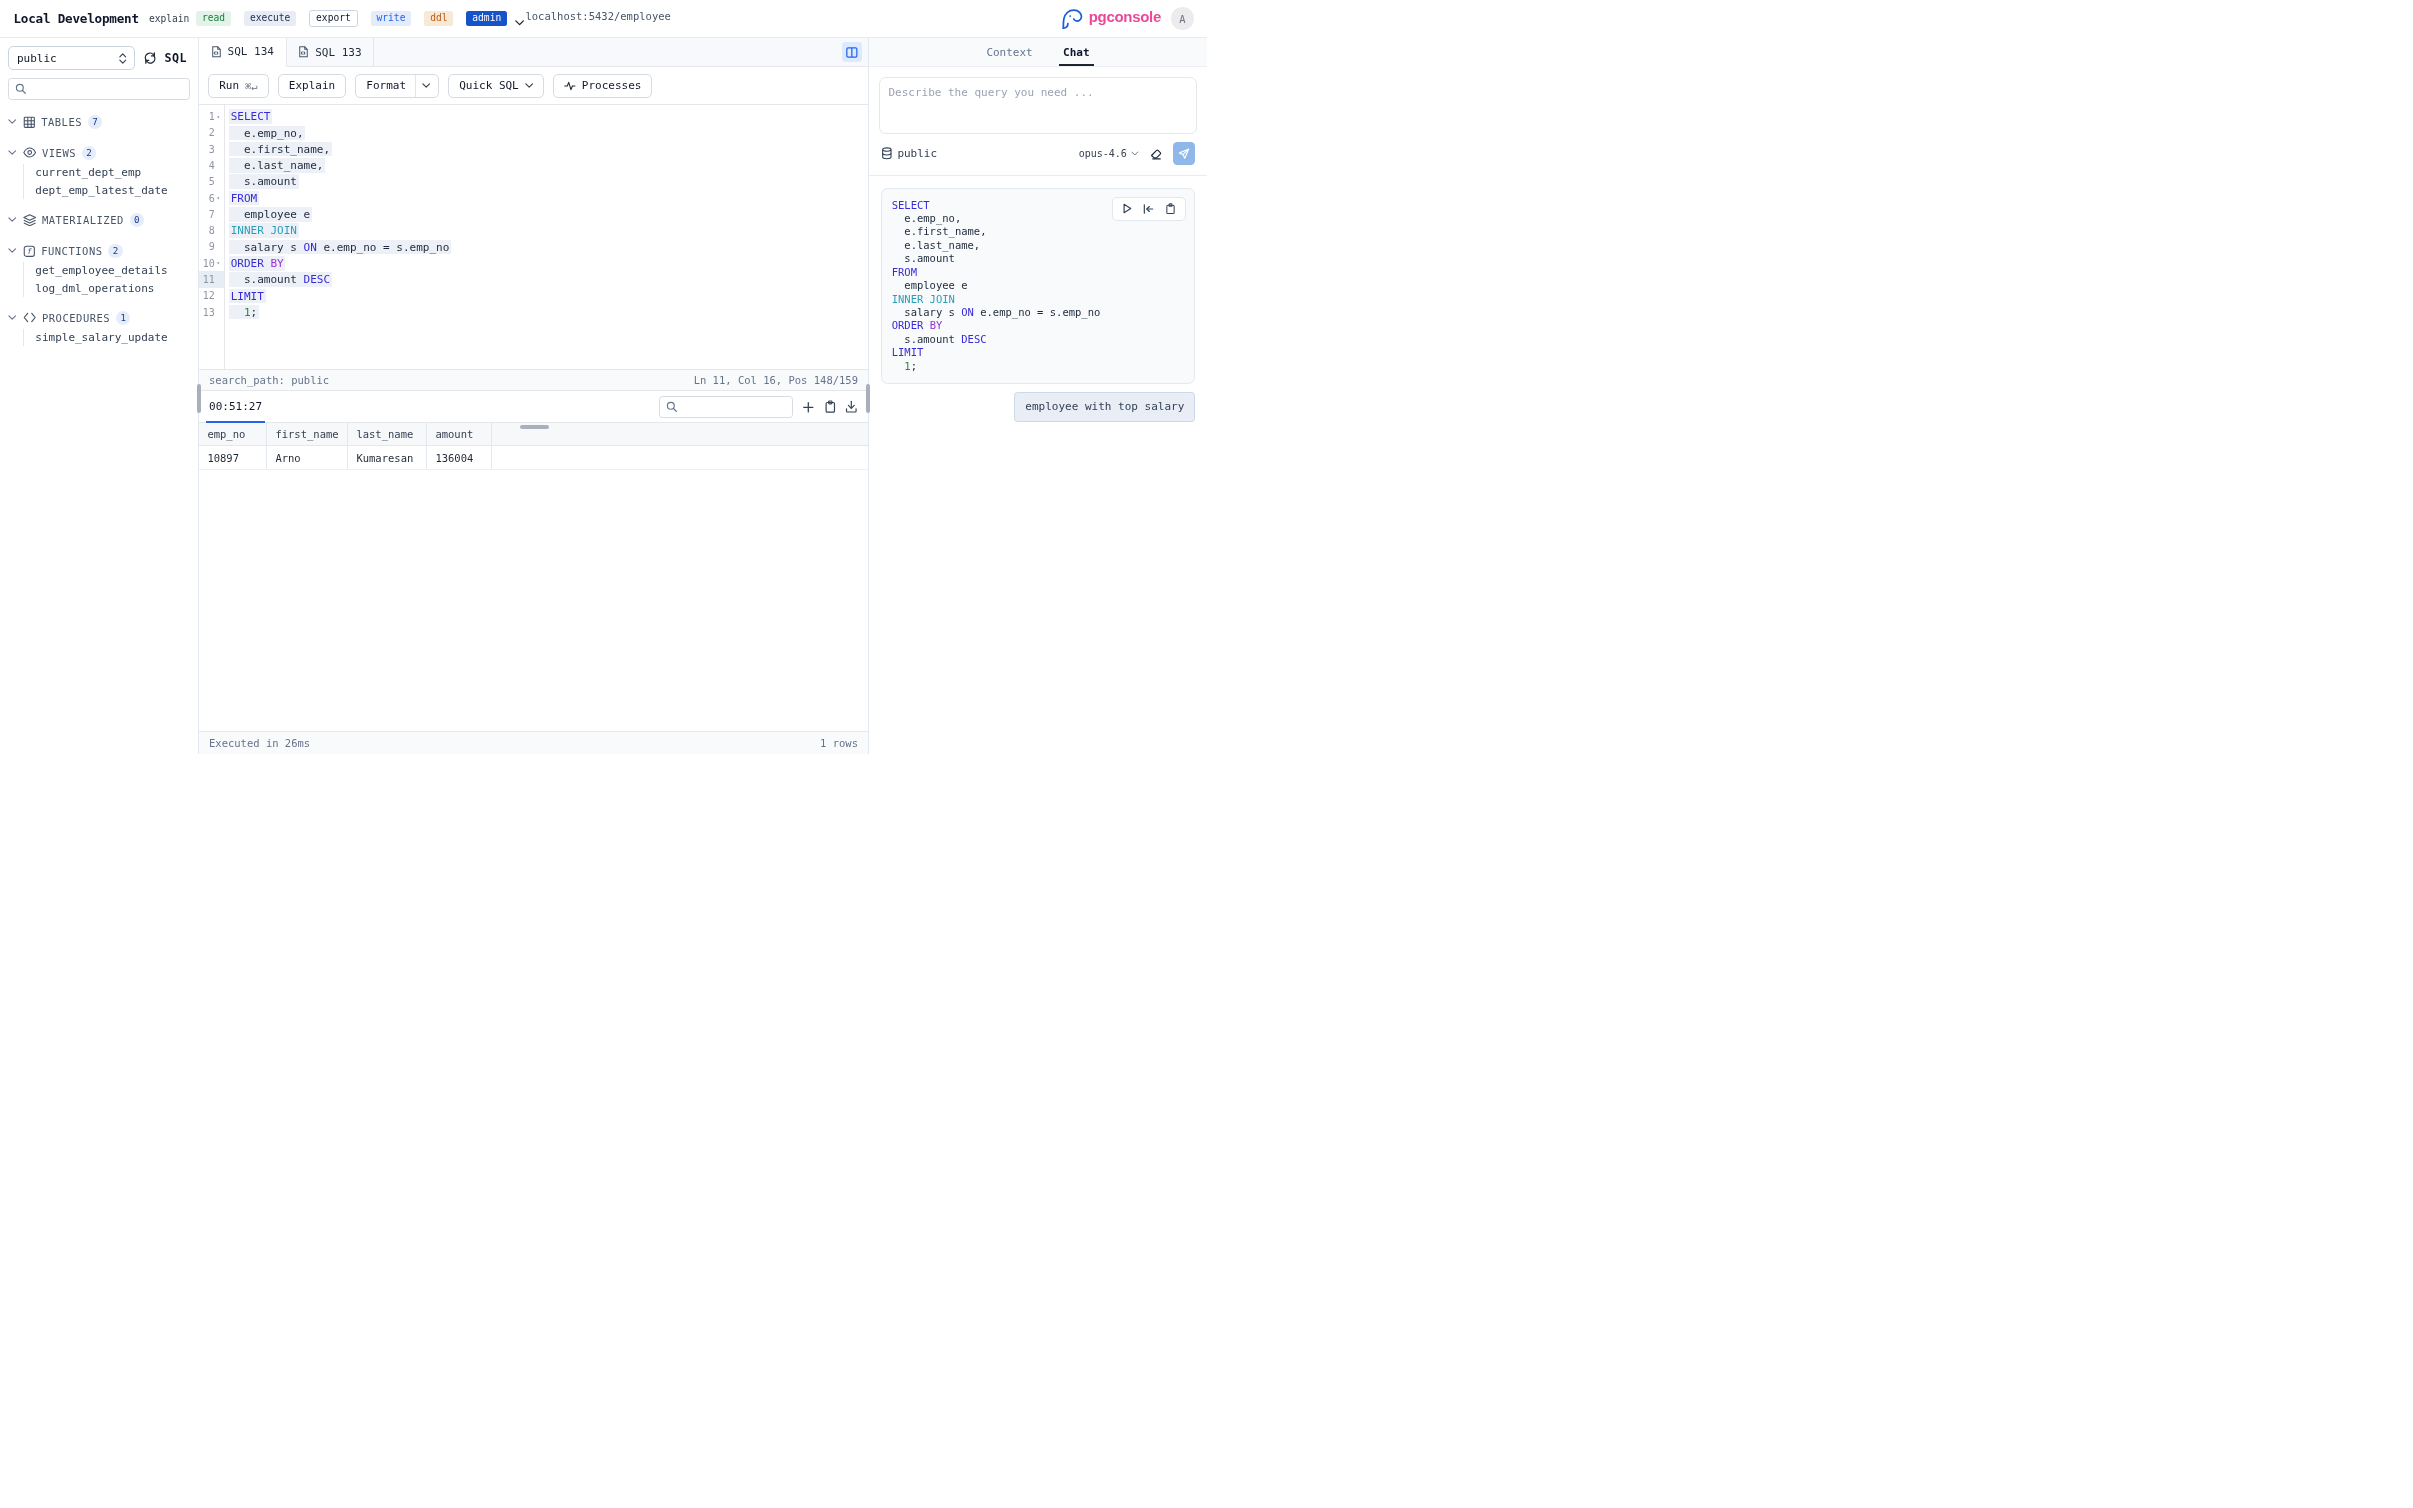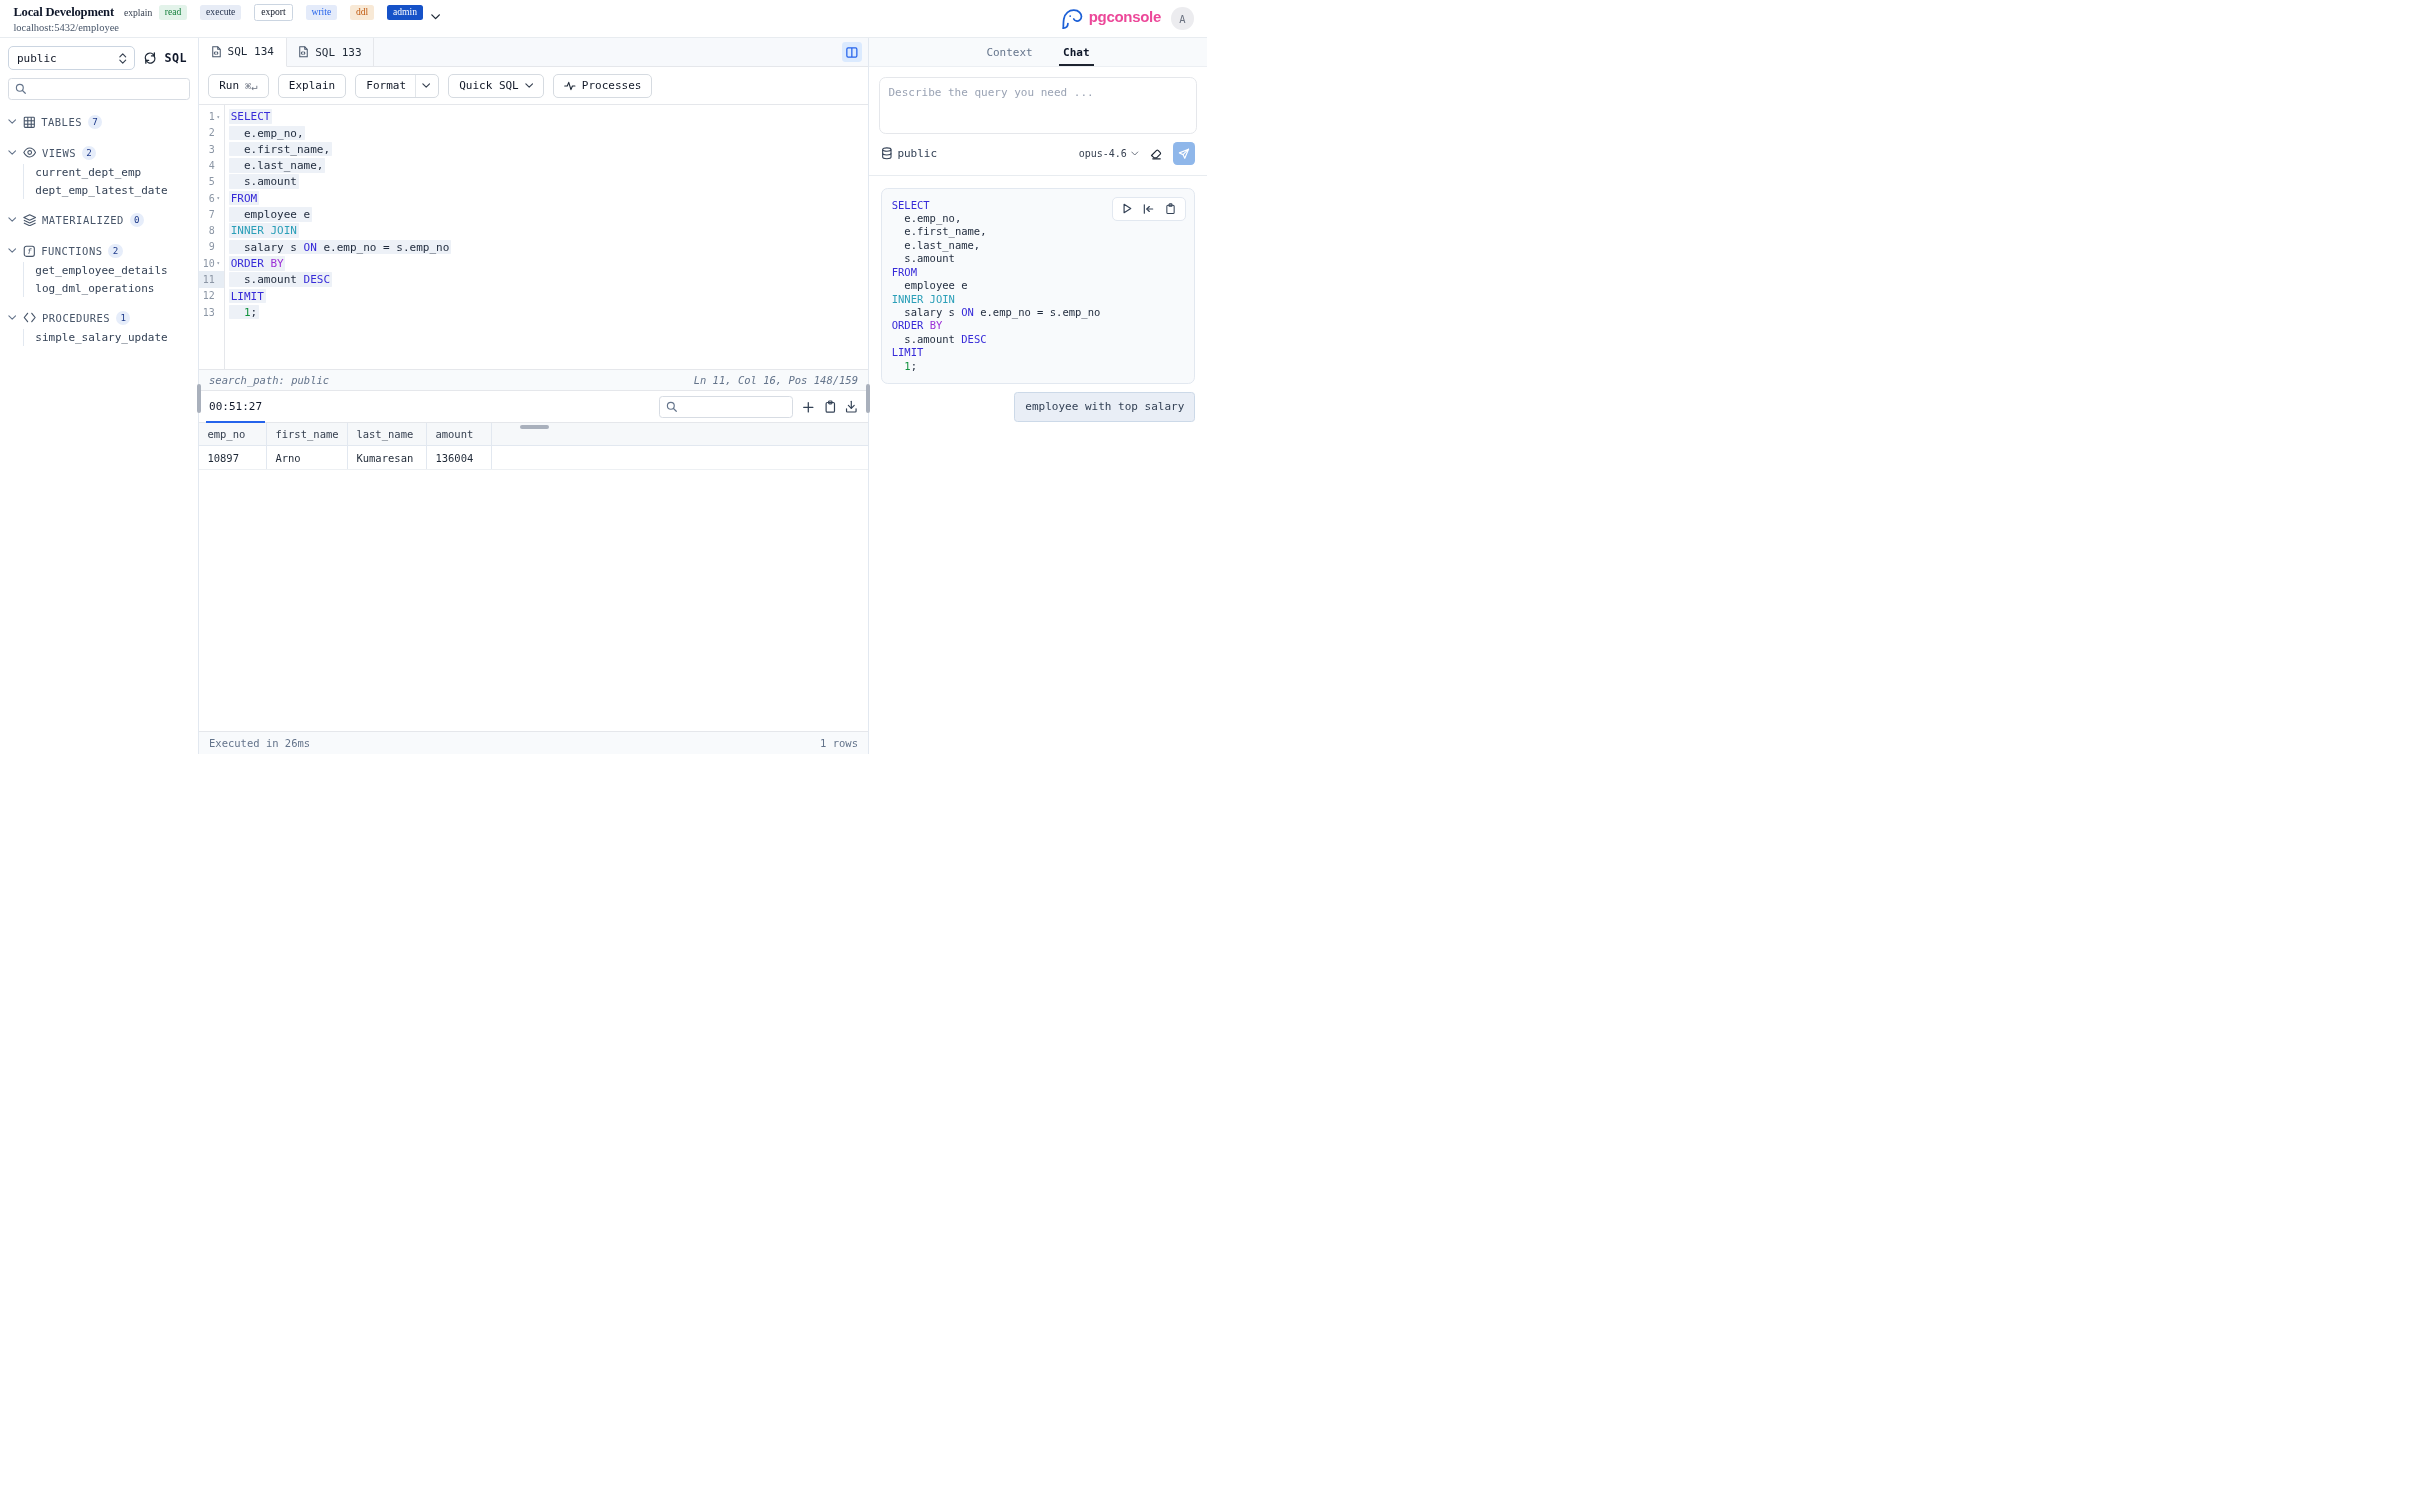--- a/index.html
+++ b/index.html
@@ -2,21 +2,21 @@
 <html style="font-size:13.4px"><head>
 <meta charset="utf-8">
 <style>
   * { box-sizing: border-box; margin: 0; padding: 0; }
   html,body { background:#fff; }
   body { font-family:"DejaVu Sans Mono", monospace; color:#1e293b; }
   .app { position:relative; width:1207px; height:754px; overflow:hidden; background:#fff; display:flex; flex-direction:column; }
 
   
   .hdr { height:38px; flex:0 0 38px; display:flex; justify-content:space-between; align-items:center; padding:0 13.4px 0 13.4px; border-bottom:0.8px solid #e8ecf0; }
-  .hdr-left { display:flex; flex-direction:column; gap:0.8px;font-family:Liberation Serif, serif; }
+  .hdr-left { display:flex; flex-direction:row; gap:0.8px; }
   .hdr-row1 { display:flex; align-items:center; gap:6.7px; }
   .hdr-title { font-size:12.6px; font-weight:bold; color:#0f172a; letter-spacing:-0.2px; }
   .hdr-explain { font-size:9.6px; color:#374151; margin-left:3.4px; }
   .badge { font-size:9.6px; padding:1.3px 5.9px; border-radius:2.5px; line-height:1.35; }
   .hdr-chevron { color:#1f2937; margin-left:1.7px; margin-top:8.4px; }
   .hdr-sub { font-size:10.5px; color:#475569; }
   .hdr-right { display:flex; align-items:center; gap:10px; }
   .brand { display:flex; align-items:flex-start; gap:4.2px; color:#ec4899; }
   .brand-name { font-family:"Liberation Sans", sans-serif; font-weight:bold; font-size:15px; letter-spacing:-0.3px; }
   .avatar { width:22.6px; height:22.6px; border-radius:50%; background:#ececef; color:#6b7280; font-size:10.5px; display:flex; align-items:center; justify-content:center; }
@@ -62,21 +62,21 @@
   .ed-line { display:flex; height:16.3px; align-items:center; }
   .ed-gutter { width:25px; flex:0 0 25px; display:flex; justify-content:flex-end; align-items:center; padding-right:2.5px; height:100%; }
   .ed-num { font-size:10px; color:#8b96a5; }
   .ed-fold { font-size:5.9px; color:#8b96a5; width:6.7px; text-align:center; }
   .ed-nofold { width:6.7px; }
   .ed-line.cur .ed-gutter { background:#e7edf4; }
   .ed-code { padding-left:5px; font-size:11px; white-space:pre; }
   .chunk { background:#edf1f7; padding:0.8px 1.7px; border-radius:0.8px; }
   .tok-kw { color:#372bd8; } .tok-join { color:#2b9fb8; } .tok-by { color:#9b2fd6; } .tok-num { color:#12923f; } .tok-id { color:#1e293b; }
 
-  .statusbar { height:22.6px; flex:0 0 22.6px; background:#f8fafc; border-top:0.8px solid #e5e7eb; border-bottom:0.8px solid #e5e7eb; display:flex; align-items:center; justify-content:space-between; padding:0 10px; font-size:10.5px; color:#64748b;font-style:italic; }
+  .statusbar { height:22.6px; flex:0 0 22.6px; background:#f8fafc; border-top:0.8px solid #e5e7eb; border-bottom:0.8px solid #e5e7eb; display:flex; align-items:center; justify-content:space-between; padding:0 10px; font-size:10.5px; color:#64748b; }
 
   .res-hdr { height:32px; flex:0 0 32px; display:flex; align-items:center; padding:0 10px 0 6.7px; border-bottom:0.8px solid #e5e7eb; position:relative; }
   .res-tab { font-size:11px; color:#0f172a; padding:0 3.4px; position:relative; height:100%; display:flex; align-items:center; }
   .res-tab::after { content:""; position:absolute; left:0; right:0; bottom:-0.8px; height:2.5px; background:#2563eb; }
   .res-tools { margin-left:auto; display:flex; align-items:center; gap:9.2px; }
   .res-search { width:134px; height:22.6px; border:0.8px solid #d7dce3; border-radius:3.4px; background:#fff; display:flex; align-items:center; padding:0 5.9px; color:#64748b; }
   .res-ico { color:#334155; display:flex; }
 
   .grid-head { display:flex; height:22.6px; flex:0 0 22.6px; background:#f6f8fa; border-bottom:0.8px solid #e2e8f0; }
   .grid-row { display:flex; height:24px; flex:0 0 24px; background:#fff; border-bottom:0.8px solid #edf0f3; }

